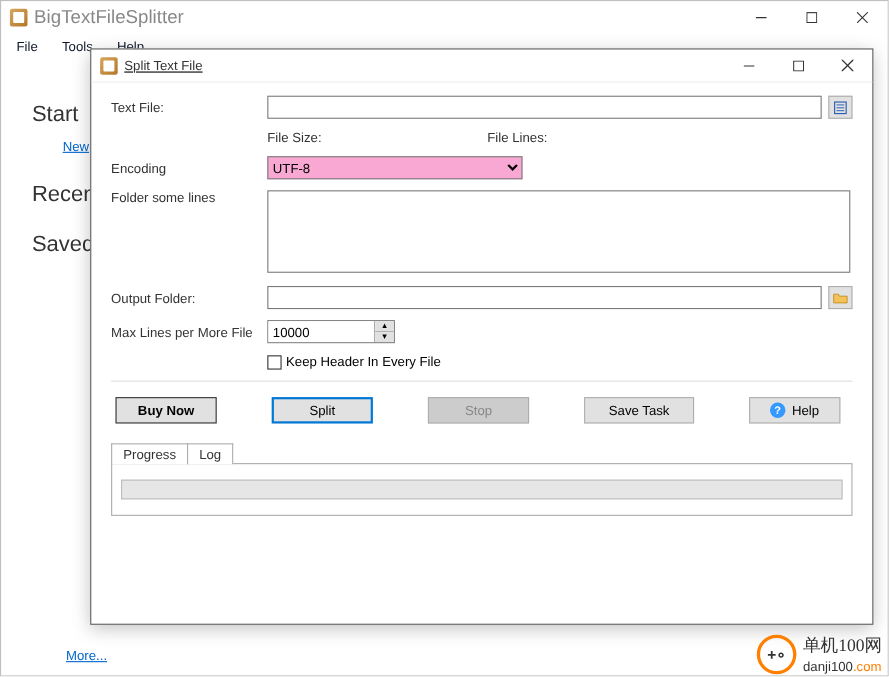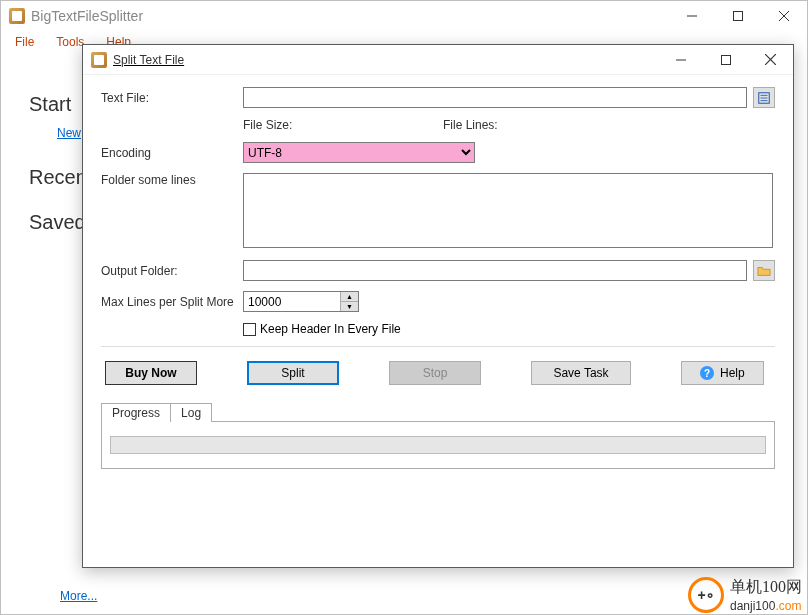--- a/index.html
+++ b/index.html
@@ -1,25 +1,25 @@
 <!DOCTYPE html>
 <html><head>
 <meta charset="utf-8">
 <style>
   * { box-sizing: border-box; font-family: "Segoe UI", Tahoma, sans-serif; font-size: 12px; }
   body { margin: 0; background: #fff; width: 808px; height: 615px; position: relative; overflow: hidden; }
 
   
   .main-window { width: 808px; height: 615px; border: 1px solid #bfbfbf; background: #fff; }
   .main-titlebar { height: 30px; display: flex; align-items: center; padding: 0 0 0 8px; color: #888; }
-  .main-titlebar .title { margin-left: 6px; font-size: 14px; }
+  .main-titlebar .title { margin-left: 6px; font-size: 17px; }
   .main-controls { margin-left: auto; display: flex; }
   .main-controls .ctl { width: 46px; height: 30px; display: flex; align-items: center; justify-content: center; color: #333; }
   .main-controls .ctl:last-child { color: #333; }
-  .menu-bar { height: 22px; display: flex; align-items: center; padding-left: 8px; gap: 10px; color: #c2410c; }
+  .menu-bar { height: 22px; display: flex; align-items: center; padding-left: 8px; gap: 10px; color: #0f172a; }
   .menu-bar span { padding: 2px 6px; }
 
   .main-body { padding: 18px 28px; color: #333; }
   .main-body h2 { font-size: 20px; font-weight: 400; margin: 22px 0 10px 0; color: #333; }
   .main-body .link { color: #0066cc; text-decoration: underline; margin-left: 28px; font-size: 12px; }
   .saved { margin-top: 140px; }
   .more { position: absolute; left: 60px; bottom: 12px; color: #0066cc; text-decoration: underline; font-size: 12px; }
 
   
   .dialog { position: absolute; left: 82px; top: 44px; width: 712px; height: 524px; background: #fff; border: 1px solid #5a5a5a; box-shadow: 0 4px 16px rgba(0,0,0,0.25); }
@@ -192,21 +192,21 @@
         <input type="text" class="txt" value="" style="">
         <div class="browse-btn">
           <svg viewBox="0 0 16 16">
               <path d="M1 4 h5 l1 2 h8 v7 h-14 z" fill="#f5c15a" stroke="#b8860b" stroke-width="0.8"></path>
             </svg>
         </div>
       </div>
     </div>
 
     <div class="row">
-      <div class="lbl">Max Lines per Split More</div>
+      <div class="lbl">Max Lines per More File</div>
       <div class="field">
         <div class="spinner">
           <input type="text" value="10000" style="">
           <div class="sp-btns">
             <div class="sp-up">▲</div>
             <div class="sp-down">▼</div>
           </div>
         </div>
       </div>
     </div>

